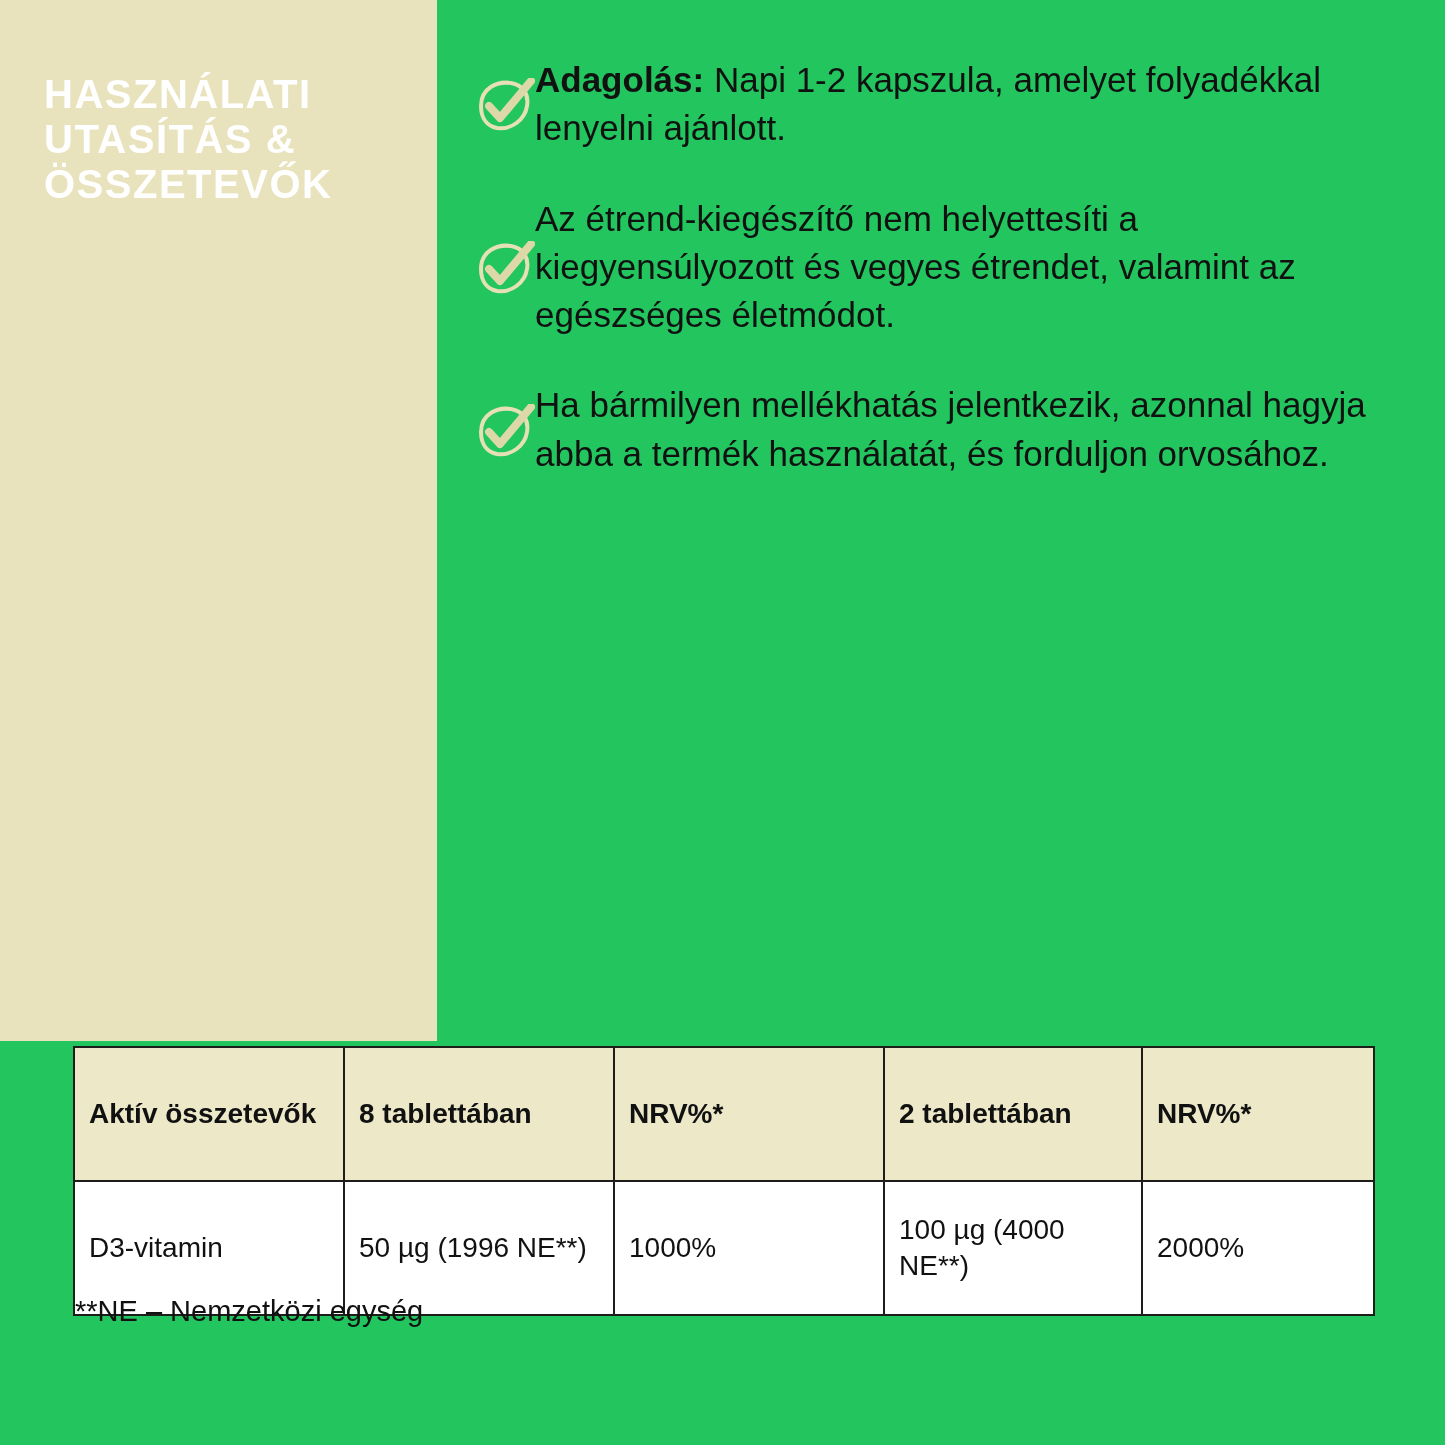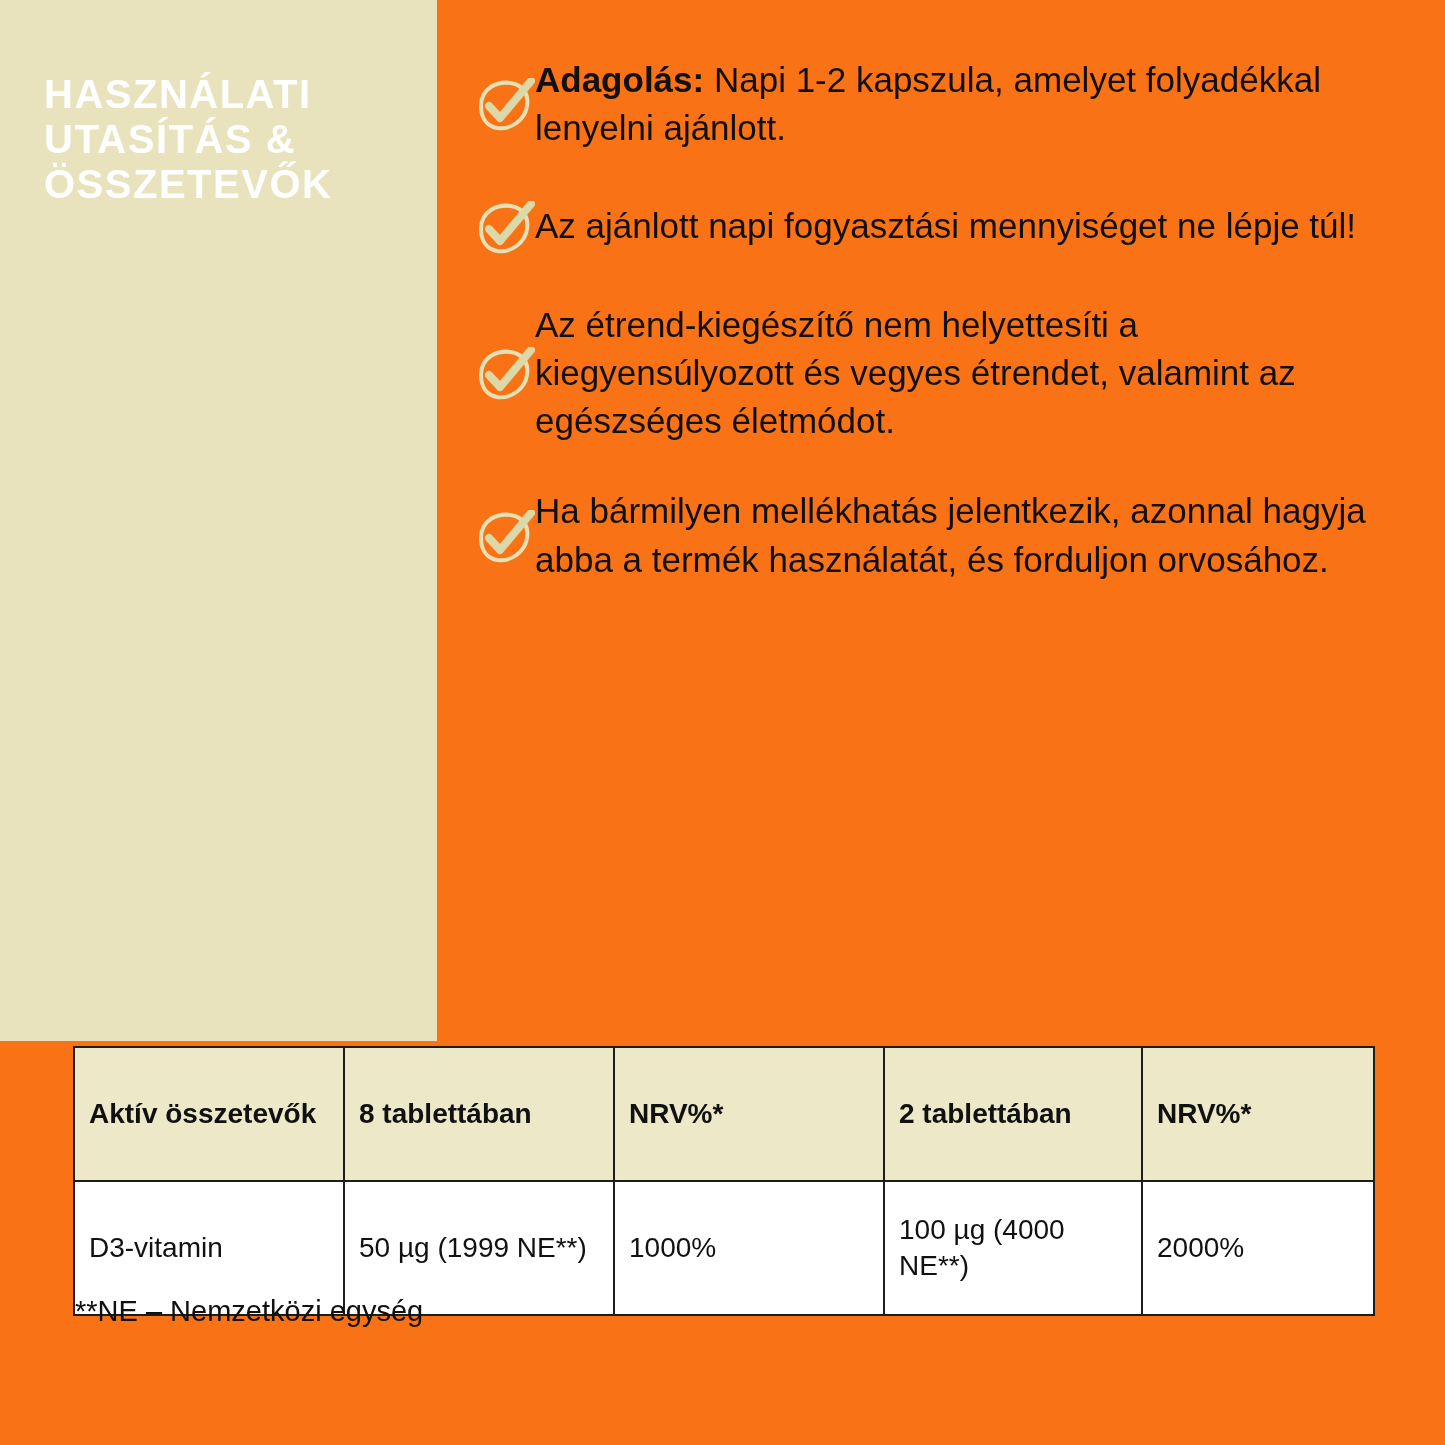--- a/index.html
+++ b/index.html
@@ -10,21 +10,21 @@
     width: 1445px;
     height: 1445px;
     font-family: "Liberation Sans", sans-serif;
     background: #eeeee6;
     overflow: hidden;
   }
   .page {
     position: relative;
     width: 1445px;
     height: 1445px;
-    background: #f97316;
+    background: #22c55e;
   }
   
   .left-panel {
     position: absolute;
     left: 0;
     top: 0;
     width: 437px;
     height: 1041px;
     background: #e8e3bd;
   }
@@ -139,29 +139,20 @@
     <div class="item">
       <span class="check">
         <svg width="62" height="58" viewBox="0 0 62 58">
           <path d="M8 28 C8 10, 24 3, 38 5 C50 7, 56 16, 54 28 C52 42, 38 52, 24 50 C14 48, 8 40, 8 28 Z" fill="none" stroke="#e5e0b6" stroke-width="4"></path>
           <path d="M16 28 L27 40 L58 3" fill="none" stroke="#ddd8a8" stroke-width="8" stroke-linecap="round" stroke-linejoin="round"></path>
         </svg>
       </span>
       <span class="item-text"><b>Adagolás:</b><span> Napi 1-2 kapszula, amelyet folyadékkal lenyelni ajánlott.</span></span>
     </div>
 
-    <div class="item">
-      <span class="check">
-        <svg width="62" height="58" viewBox="0 0 62 58">
-          <path d="M8 28 C8 10, 24 3, 38 5 C50 7, 56 16, 54 28 C52 42, 38 52, 24 50 C14 48, 8 40, 8 28 Z" fill="none" stroke="#e5e0b6" stroke-width="4"></path>
-          <path d="M16 28 L27 40 L58 3" fill="none" stroke="#ddd8a8" stroke-width="8" stroke-linecap="round" stroke-linejoin="round"></path>
-        </svg>
-      </span>
-      <span class="item-text">Az ajánlott napi fogyasztási mennyiséget ne lépje túl!</span>
-    </div>
 
 
     <div class="item">
       <span class="check">
         <svg width="62" height="58" viewBox="0 0 62 58">
           <path d="M8 28 C8 10, 24 3, 38 5 C50 7, 56 16, 54 28 C52 42, 38 52, 24 50 C14 48, 8 40, 8 28 Z" fill="none" stroke="#e5e0b6" stroke-width="4"></path>
           <path d="M16 28 L27 40 L58 3" fill="none" stroke="#ddd8a8" stroke-width="8" stroke-linecap="round" stroke-linejoin="round"></path>
         </svg>
       </span>
       <span class="item-text">Az étrend-kiegészítő nem helyettesíti a kiegyensúlyozott és vegyes étrendet, valamint az egészséges életmódot.</span>
@@ -193,21 +184,21 @@
           <th>Aktív összetevők</th>
           <th>8 tablettában</th>
           <th>NRV%*</th>
           <th>2 tablettában</th>
           <th>NRV%*</th>
         </tr>
       </thead>
       <tbody>
         <tr>
           <td>D3-vitamin</td>
-          <td>50 µg (1999 NE**)</td>
+          <td>50 µg (1996 NE**)</td>
           <td>1000%</td>
           <td>100 µg (4000 NE**)</td>
           <td>2000%</td>
         </tr>
       </tbody>
     </table>
   </div>
 
   <div class="footnotes">
     <div>**NE – Nemzetközi egység</div>

